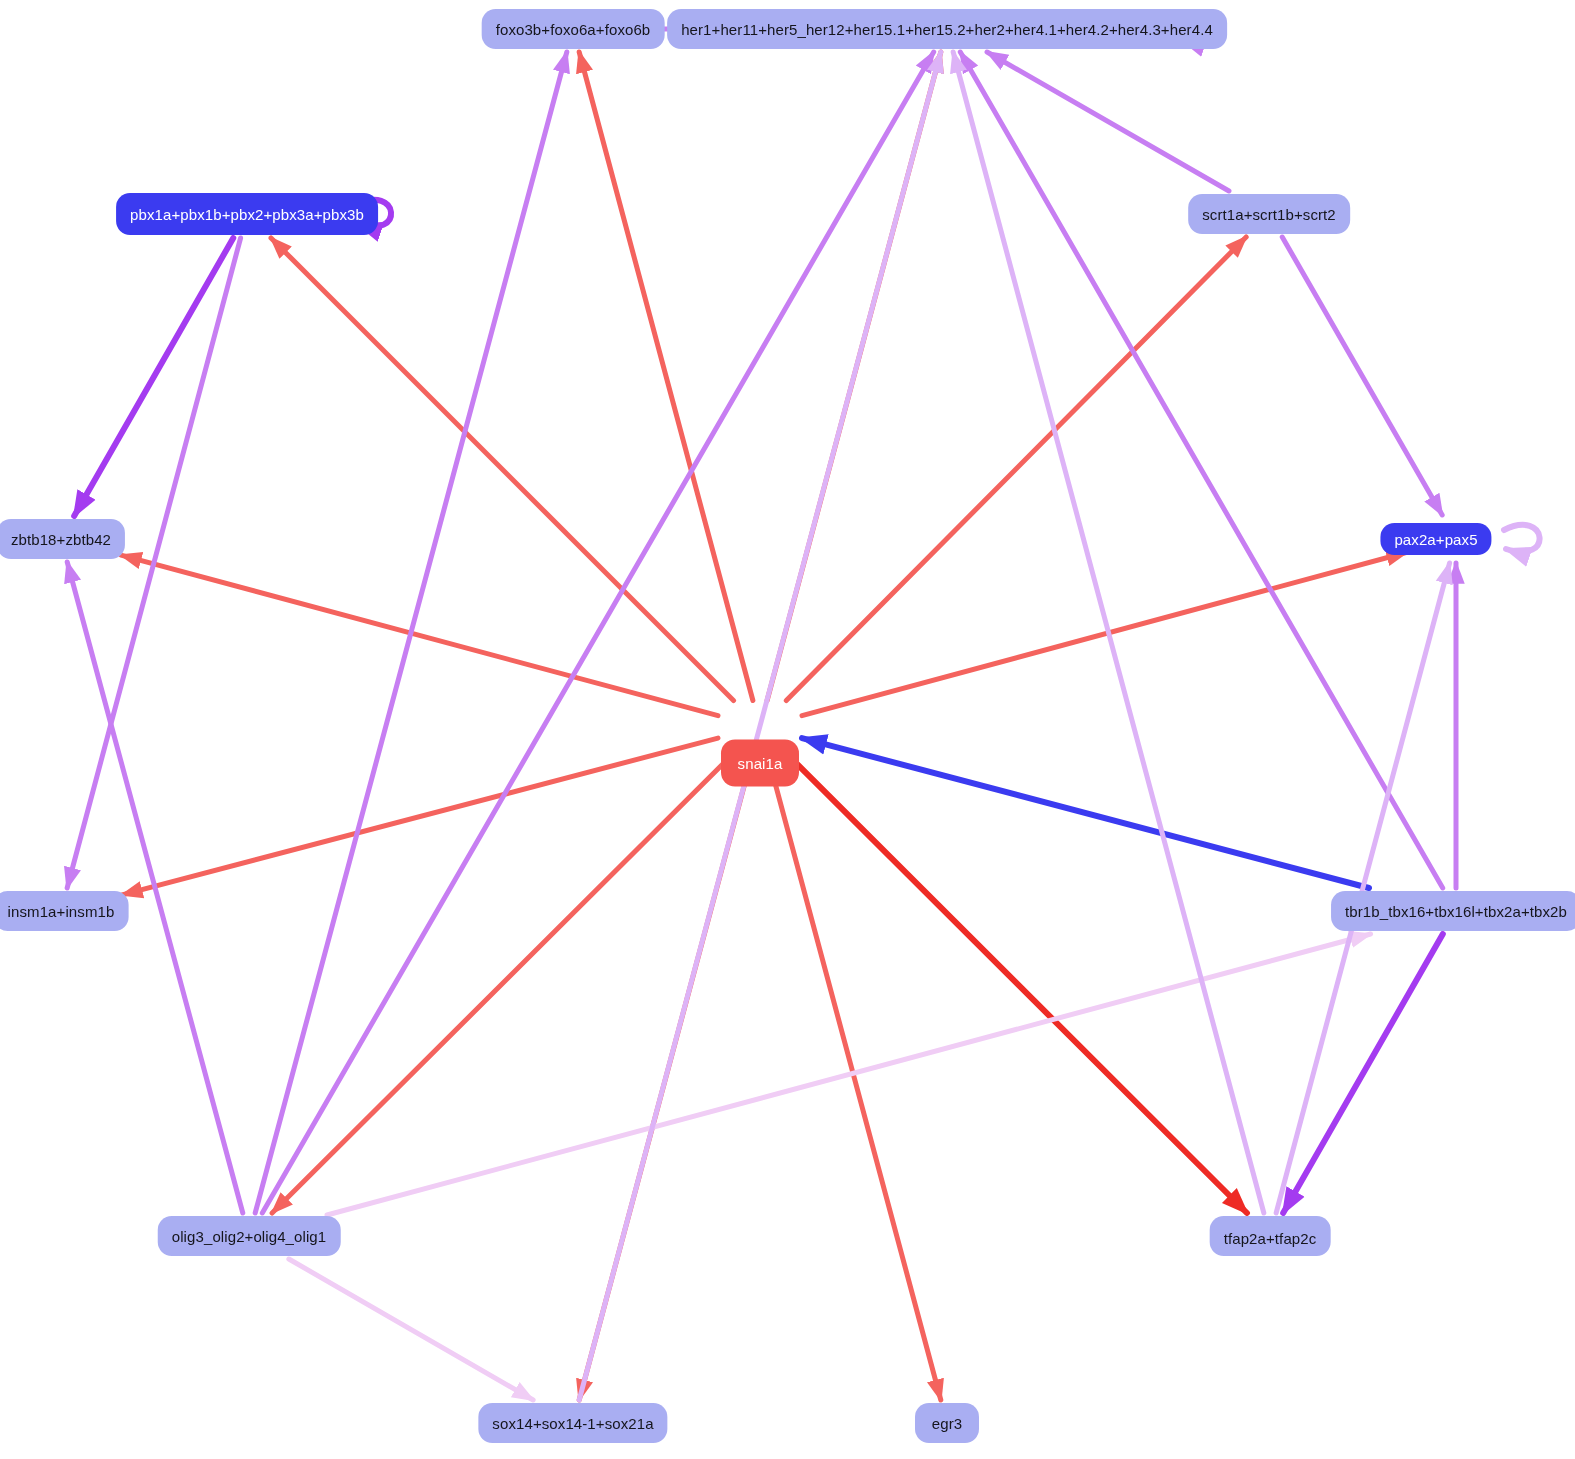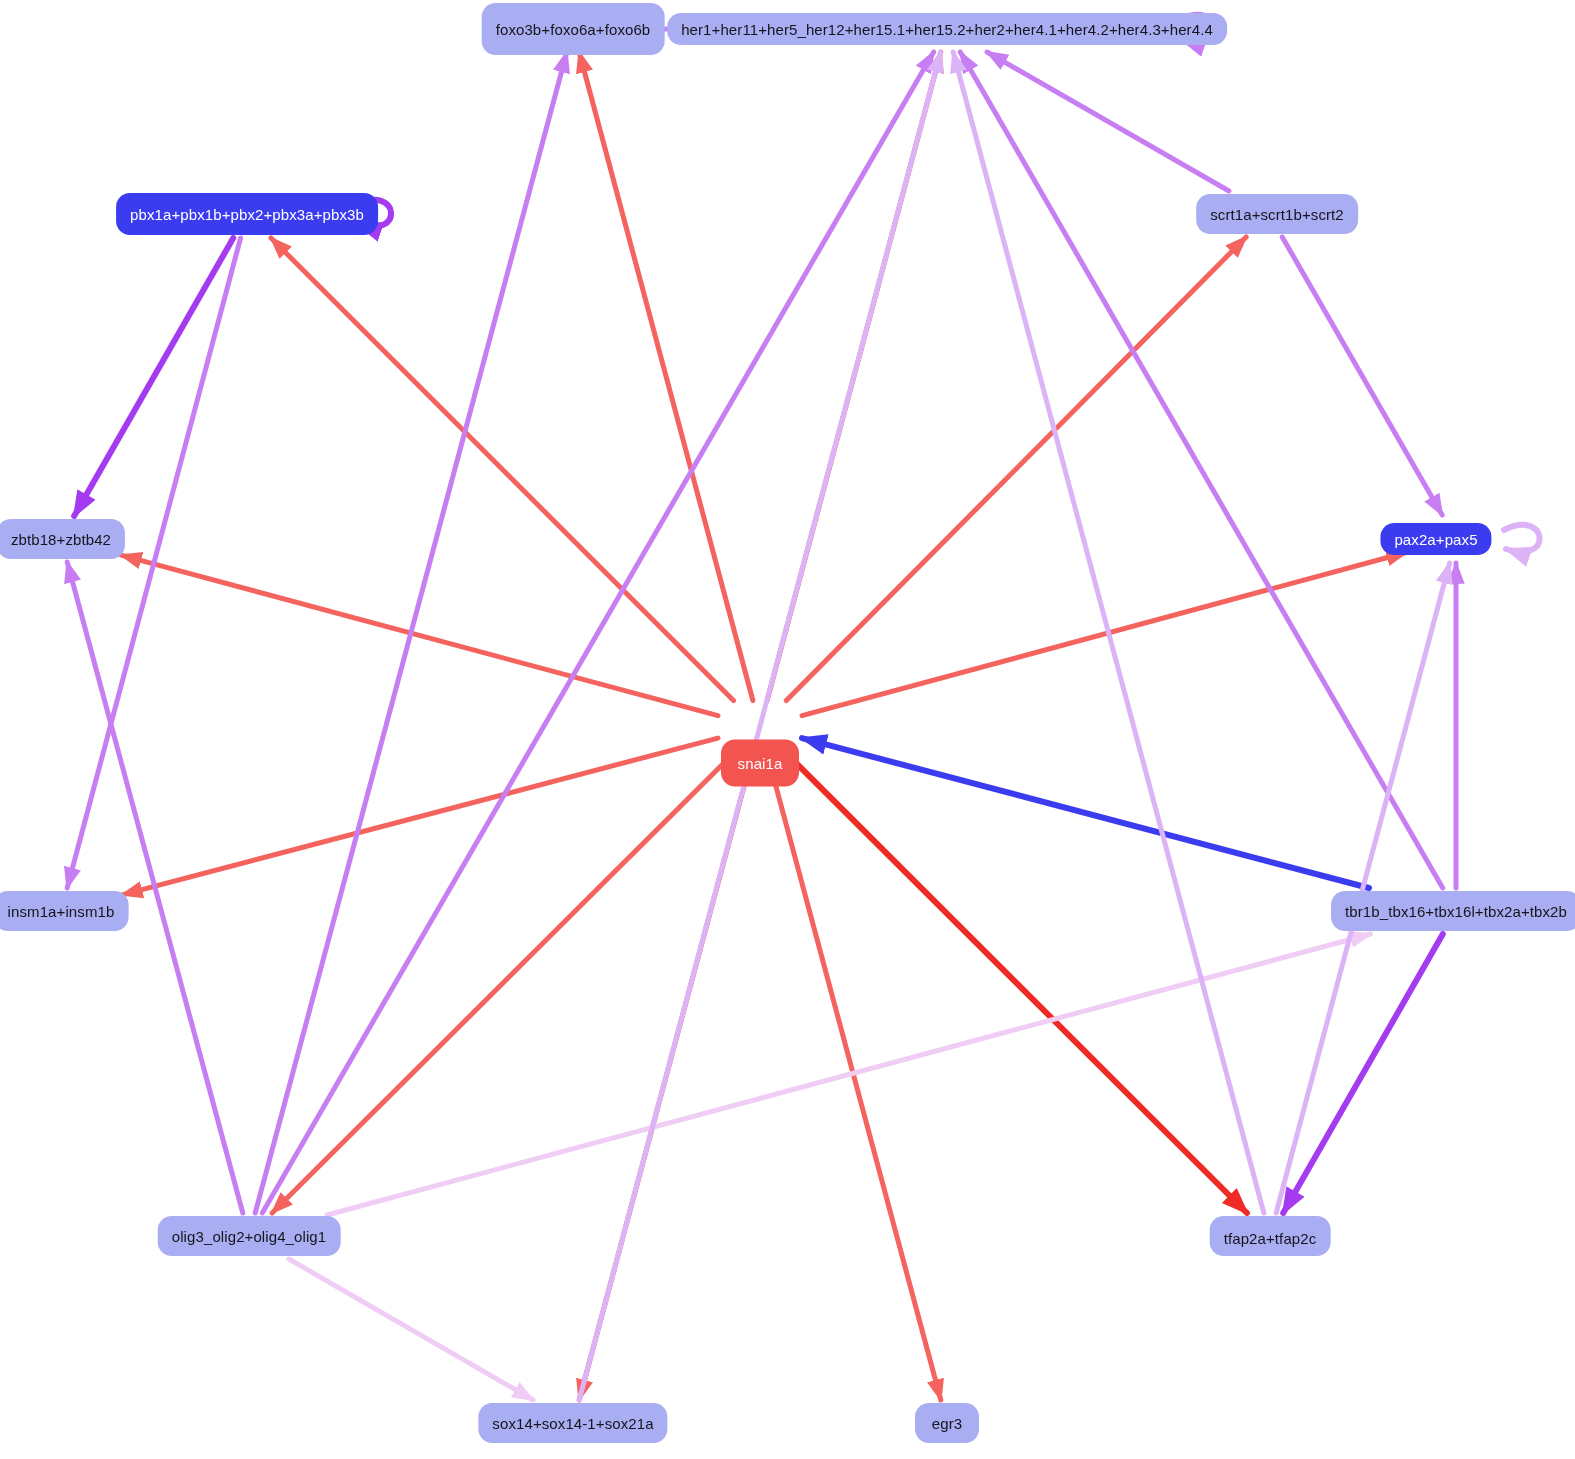--- a/index.html
+++ b/index.html
@@ -129,30 +129,30 @@
       <g>
         <line x1="1263.8450704225352" y1="1213" x2="953.1549295774648" y2="52" stroke="#ddb3f7" stroke-width="5" stroke-linecap="round" marker-end="url(#arr-edge_purple_light)"></line>
       </g>
       <g>
         <line x1="1276.1377331420374" y1="1213" x2="1449.5954088952653" y2="563" stroke="#ddb3f7" stroke-width="5" stroke-linecap="round" marker-end="url(#arr-edge_purple_light)"></line>
       </g>
       <g>
         <line x1="579.170731707317" y1="1400" x2="940.829268292683" y2="52" stroke="#ddb3f7" stroke-width="5" stroke-linecap="round" marker-end="url(#arr-edge_purple_light)"></line>
       </g>
     </svg>
-<div class="node light" style="left: 573px; top: 29px; min-width: 152px; height: 52px; align-items: center;">
+<div class="node light" style="left: 573px; top: 29px; min-width: 152px; height: 40px; align-items: center;">
       <span>foxo3b+foxo6a+foxo6b</span>
     </div>
-    <div class="node light" style="left: 947px; top: 29px; min-width: 460px; height: 32px;">
+    <div class="node light" style="left: 947px; top: 29px; min-width: 460px; height: 40px;">
       <span>her1+her11+her5_her12+her15.1+her15.2+her2+her4.1+her4.2+her4.3+her4.4</span>
     </div>
     <div class="node strong" style="left: 247px; top: 214px; min-width: 213px; height: 42px;">
       <span>pbx1a+pbx1b+pbx2+pbx3a+pbx3b</span>
     </div>
-    <div class="node light" style="left: 1269px; top: 214px; min-width: 140px; height: 40px; margin-left: 8px;">
+    <div class="node light" style="left: 1269px; top: 214px; min-width: 140px; height: 40px;">
       <span>scrt1a+scrt1b+scrt2</span>
     </div>
     <div class="node light" style="left: 61px; top: 539px; min-width: 114px; height: 40px;">
       <span>zbtb18+zbtb42</span>
     </div>
     <div class="node strong" style="left: 1436px; top: 539px; min-width: 92px; height: 32px;">
       <span>pax2a+pax5</span>
     </div>
     <div class="node hub" style="left: 760px; top: 727px; min-width: 78px; height: 47px;">
       <span>snai1a</span>

